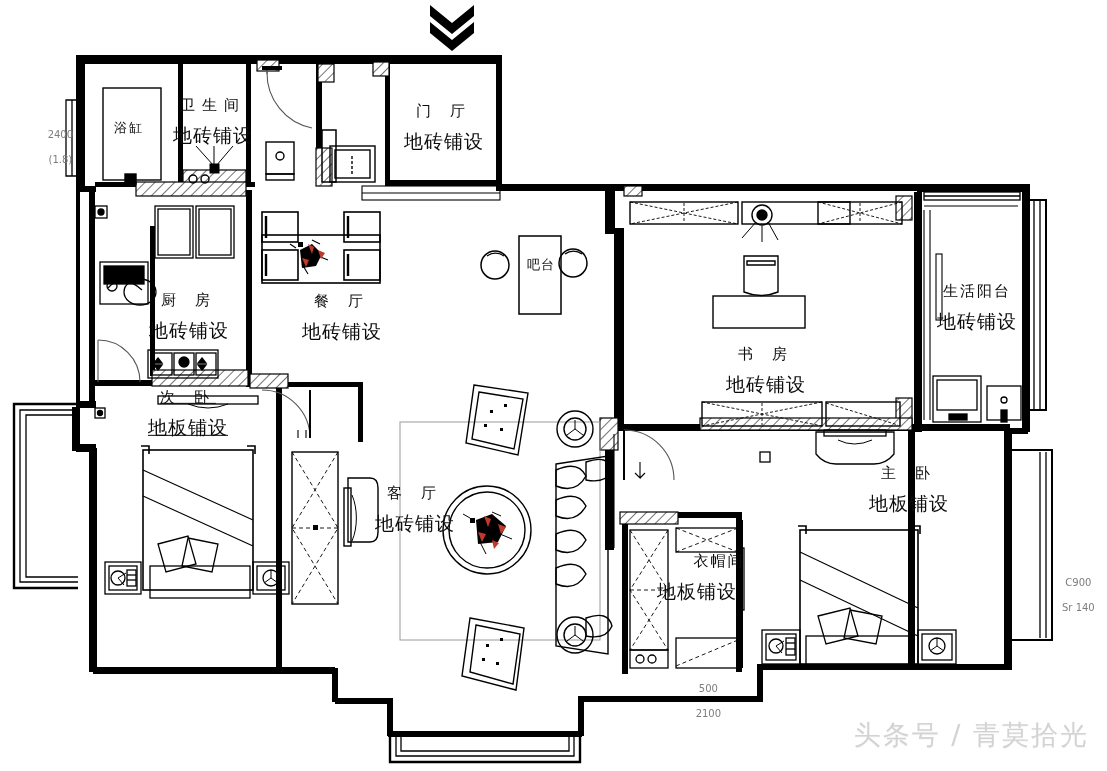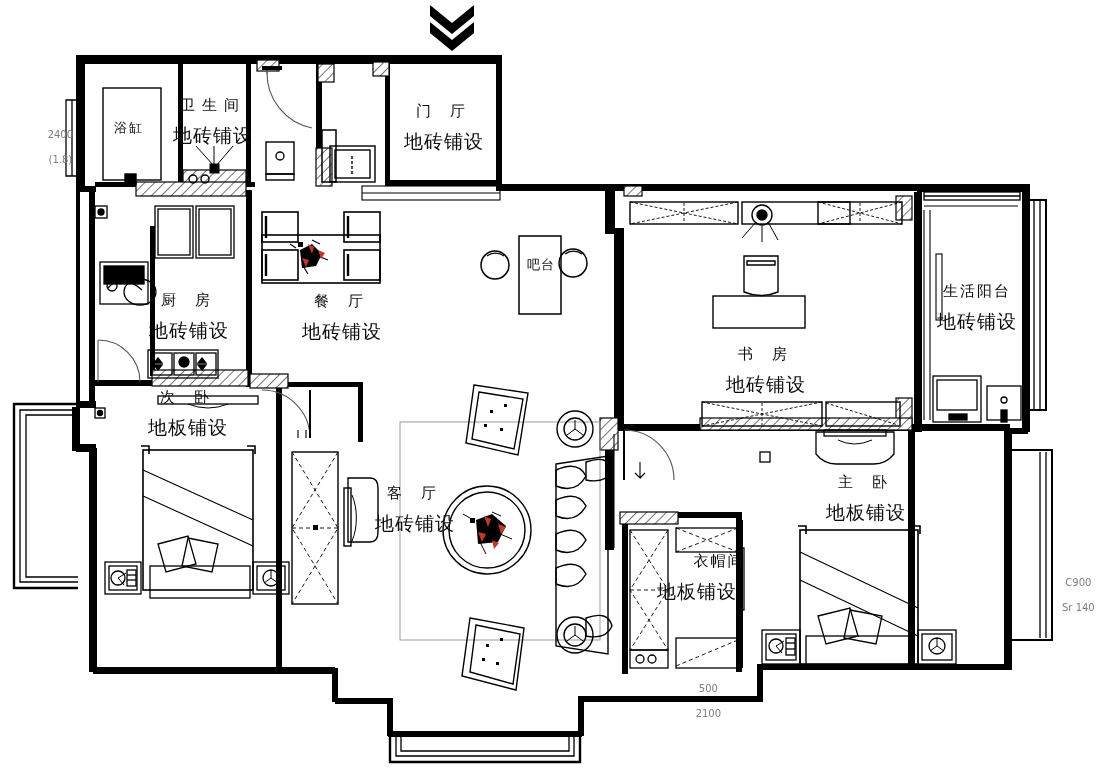--- a/index.html
+++ b/index.html
@@ -548,31 +548,31 @@
   <div class="roomlabel" style="left:766px;top:355px;transform:translate(-50%,-50%);margin-top:16px;">
     <div class="nm">书  房</div>
     <div class="fl">地砖铺设</div>
   </div>
 
   <div class="roomlabel" style="left:977px;top:290px;transform:translate(-50%,-50%);">
     <div class="nm" style="letter-spacing:2px;margin-top:36px;">生活阳台</div>
     <div class="fl">地砖铺设</div>
   </div>
 
-  <div class="roomlabel" style="left:188px;top:414px;transform:translate(-50%,-50%);">
+  <div class="roomlabel" style="left:188px;top:414px;transform:translate(-50%,-50%);text-decoration:underline;">
     <div class="nm">次  卧</div>
     <div class="fl">地板铺设</div>
   </div>
 
   <div class="roomlabel" style="left:415px;top:510px;transform:translate(-50%,-50%);">
     <div class="nm">客  厅</div>
     <div class="fl">地砖铺设</div>
   </div>
 
-  <div class="roomlabel" style="left:866px;top:490px;transform:translate(-50%,-50%);margin-top:9px;">
+  <div class="roomlabel" style="left:909px;top:490px;transform:translate(-50%,-50%);">
     <div class="nm">主  卧</div>
     <div class="fl">地板铺设</div>
   </div>
 
   <div class="roomlabel" style="left:697px;top:578px;transform:translate(-50%,-50%);">
     <div class="nm" style="letter-spacing:2px;padding-left:44px;">衣帽间</div>
     <div class="fl">地板铺设</div>
   </div>
 
   <div class="onelabel" style="left:129px;top:128px;transform:translate(-50%,-50%);font-size:13px;letter-spacing:2px;">浴缸</div>
@@ -585,14 +585,15 @@
   </div>
   <div class="tinylabel" style="left:1072px;top:595px;transform:translate(-50%,-50%);">
     <span>C900</span><br>
     <span>Sr 140</span>
   </div>
   <div class="tinylabel" style="left:702px;top:701px;transform:translate(-50%,-50%);">
     <span>500</span><br>
     <span>2100</span>
   </div>
 
+  <div id="watermark">头条号 / 青莫拾光</div>
 
 </div>
 
 </body></html>

